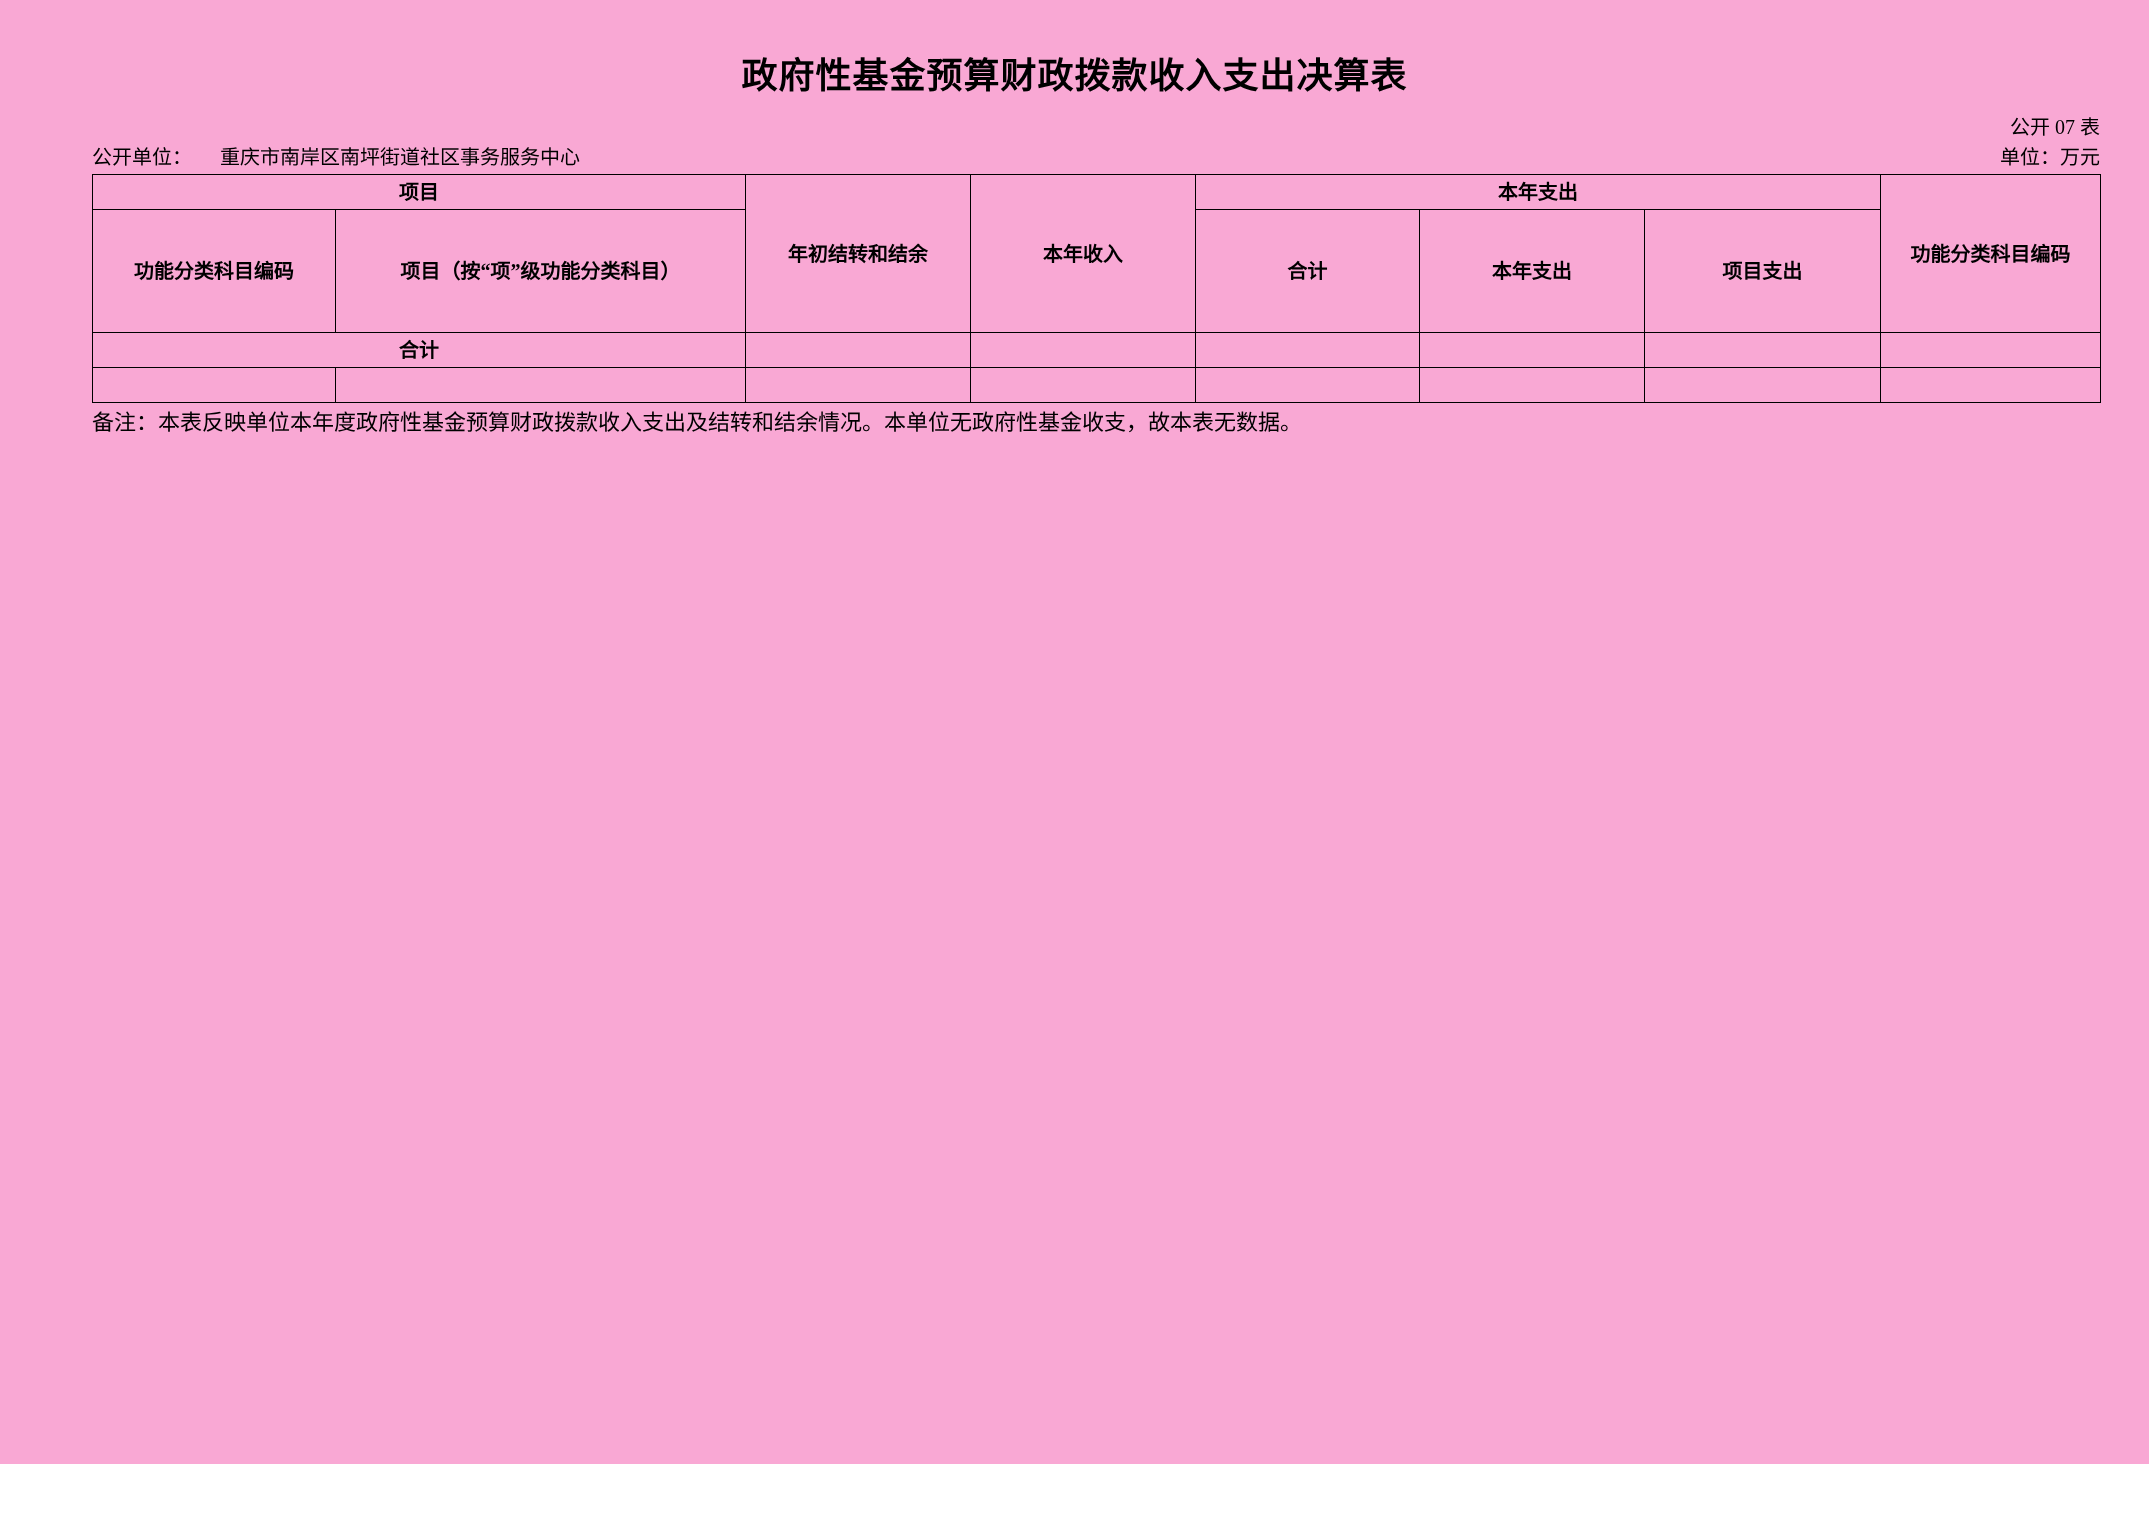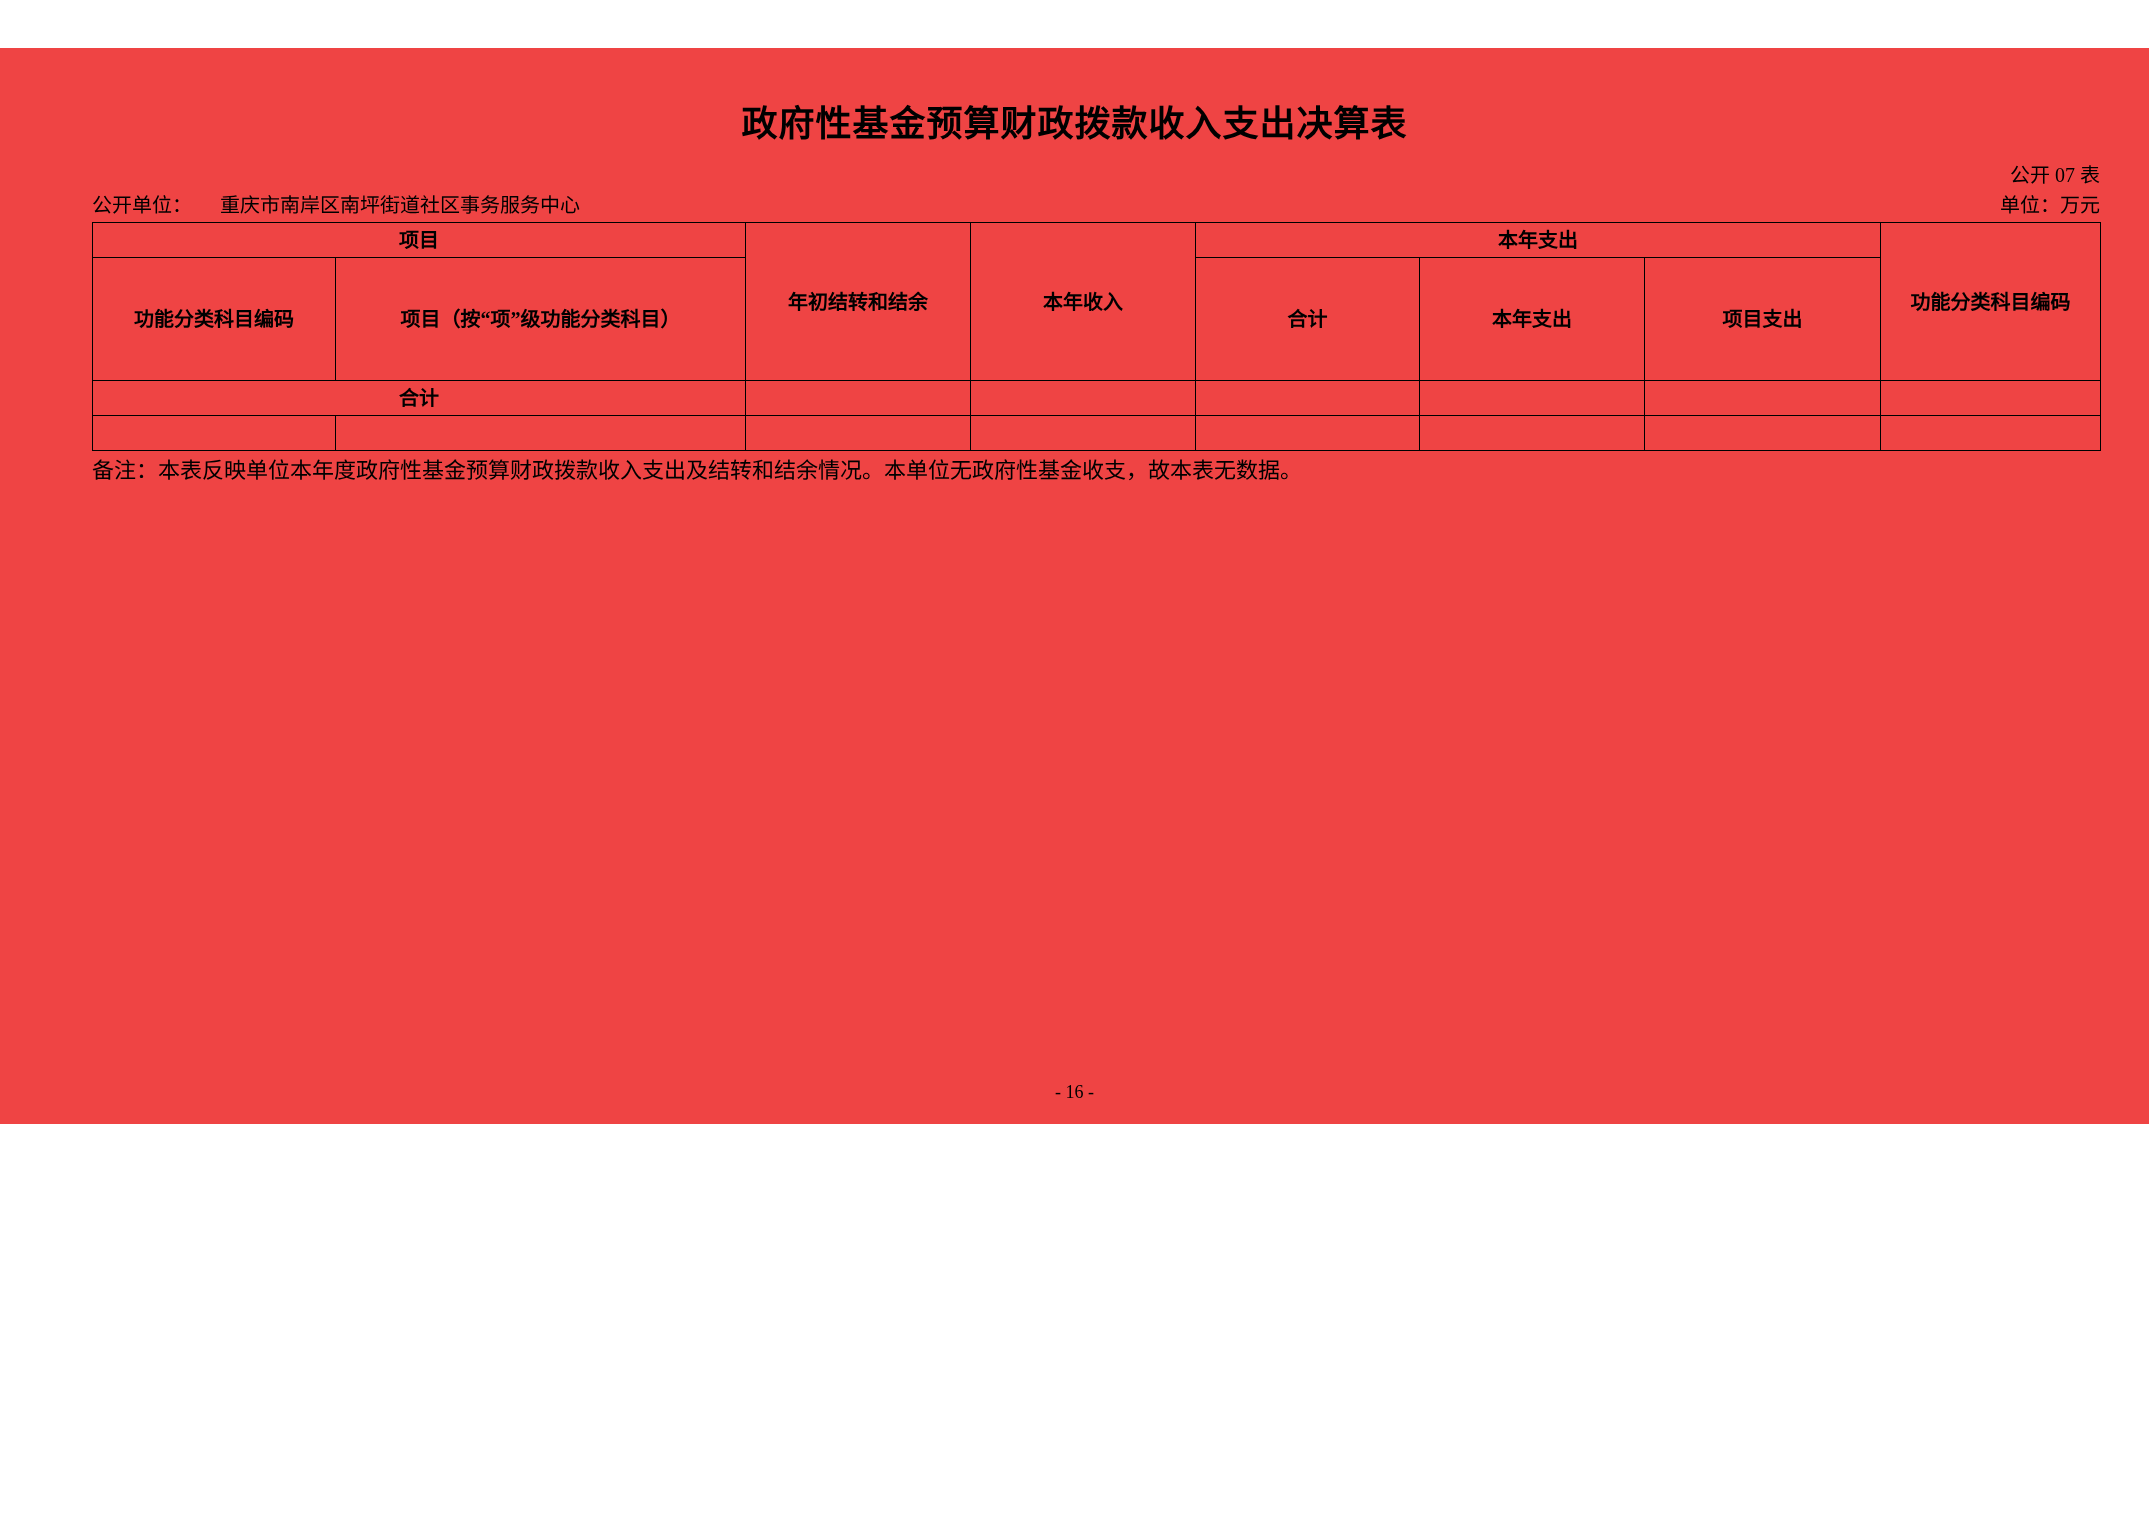--- a/index.html
+++ b/index.html
@@ -5,24 +5,23 @@
   html, body {
     margin: 0;
     padding: 0;
     background: #ffffff;
     color: #000000;
     font-family: "Liberation Serif", "DejaVu Serif", serif;
   }
   .page {
     position: relative;
     width: 2149px;
-    height: 1076px;
-    background: #ef4444;
+    height: 1464px;
+    background: #f9a8d4;
     overflow: hidden;
-    margin-top: 48px;
   }
   .page-title {
     margin: 0;
     padding-top: 56px;
     text-align: center;
     font-size: 36px;
     line-height: 40px;
     font-weight: bold;
     letter-spacing: 1px;
   }
@@ -152,15 +151,14 @@
           <td></td>
           <td></td>
         </tr>
       </tbody>
     </table>
 
     <div class="note">备注：本表反映单位本年度政府性基金预算财政拨款收入支出及结转和结余情况。本单位无政府性基金收支，故本表无数据。</div>
 
   </div>
 
-  <div class="footer">- 16 -</div>
 
 </div>
 
 </body></html>

